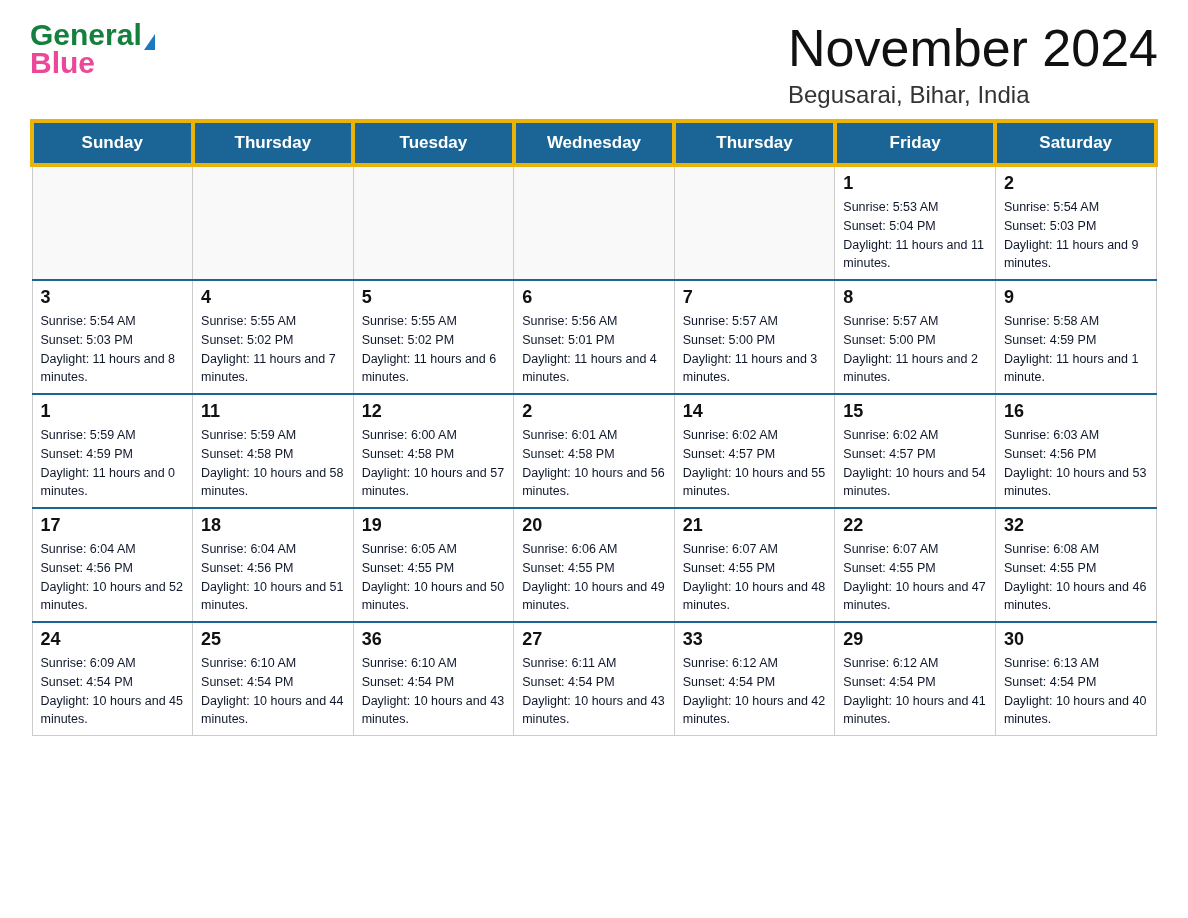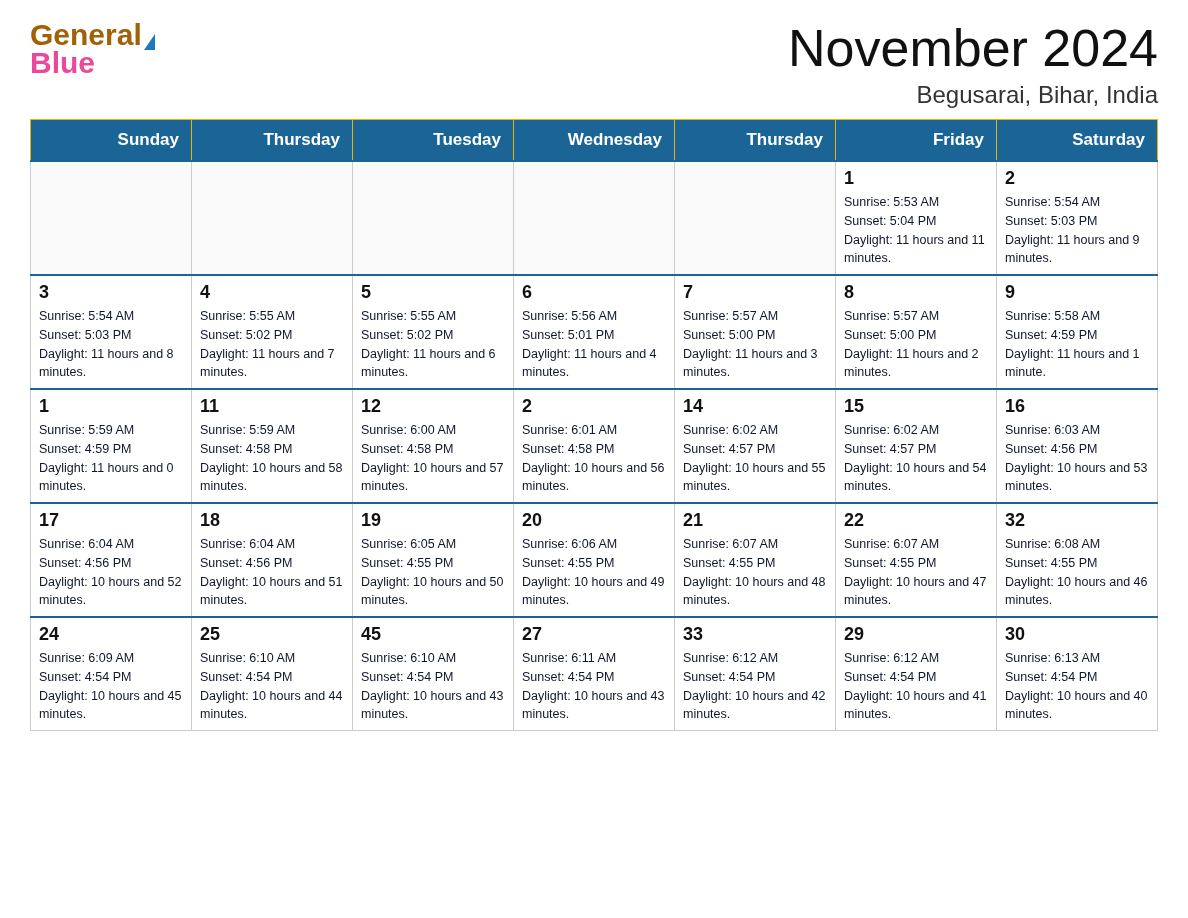--- a/index.html
+++ b/index.html
@@ -10,21 +10,20 @@
       width: 1188px;
       min-height: 918px;
     }
     .header {
       display: flex;
       justify-content: space-between;
       align-items: flex-start;
       margin-bottom: 10px;
     }
     .title-area {
-      text-align: right;
       margin-left: 46px;
     }
     .month-title {
       font-size: 52px;
       font-weight: normal;
       color: #111;
       line-height: 1.1;
     }
     .location {
       font-size: 24px;
@@ -35,22 +34,22 @@
       width: 100%;
       border-collapse: collapse;
       margin-top: 10px;
     }
     .calendar-table th {
       background-color: #1a6496;
       color: #fff;
       font-size: 17px;
       font-weight: bold;
       padding: 10px 12px;
-      text-align: right;
-      border: 1px solid #eab308;
+      text-align: center;
+      border: 4px solid #eab308;
     }
     .calendar-table td {
       vertical-align: top;
       border: 1px solid #ccc;
       padding: 6px 8px;
       font-size: 13px;
       color: #333;
       width: 14.28%;
       height: 110px;
     }
@@ -78,21 +77,21 @@
       color: #333;
     }
     .logo-block {
       display: inline-flex;
       flex-direction: column;
       align-items: flex-start;
     }
     .logo-row1 {
       font-size: 30px;
       font-weight: bold;
-      color: #a16207;
+      color: #15803d;
       line-height: 1;
       display: flex;
       align-items: flex-end;
     }
     .logo-row2 {
       font-size: 30px;
       font-weight: bold;
       color: #ec4899;
       line-height: 1;
       margin-top: -2px;
@@ -236,21 +235,21 @@
       <tr class="week-row">
         <td>
           <span class="day-number">24</span>
           <div class="day-info">Sunrise: 6:09 AM<br>Sunset: 4:54 PM<br>Daylight: 10 hours and 45 minutes.</div>
         </td>
         <td>
           <span class="day-number">25</span>
           <div class="day-info">Sunrise: 6:10 AM<br>Sunset: 4:54 PM<br>Daylight: 10 hours and 44 minutes.</div>
         </td>
         <td>
-          <span class="day-number">45</span>
+          <span class="day-number">36</span>
           <div class="day-info">Sunrise: 6:10 AM<br>Sunset: 4:54 PM<br>Daylight: 10 hours and 43 minutes.</div>
         </td>
         <td>
           <span class="day-number">27</span>
           <div class="day-info">Sunrise: 6:11 AM<br>Sunset: 4:54 PM<br>Daylight: 10 hours and 43 minutes.</div>
         </td>
         <td>
           <span class="day-number">33</span>
           <div class="day-info">Sunrise: 6:12 AM<br>Sunset: 4:54 PM<br>Daylight: 10 hours and 42 minutes.</div>
         </td>

